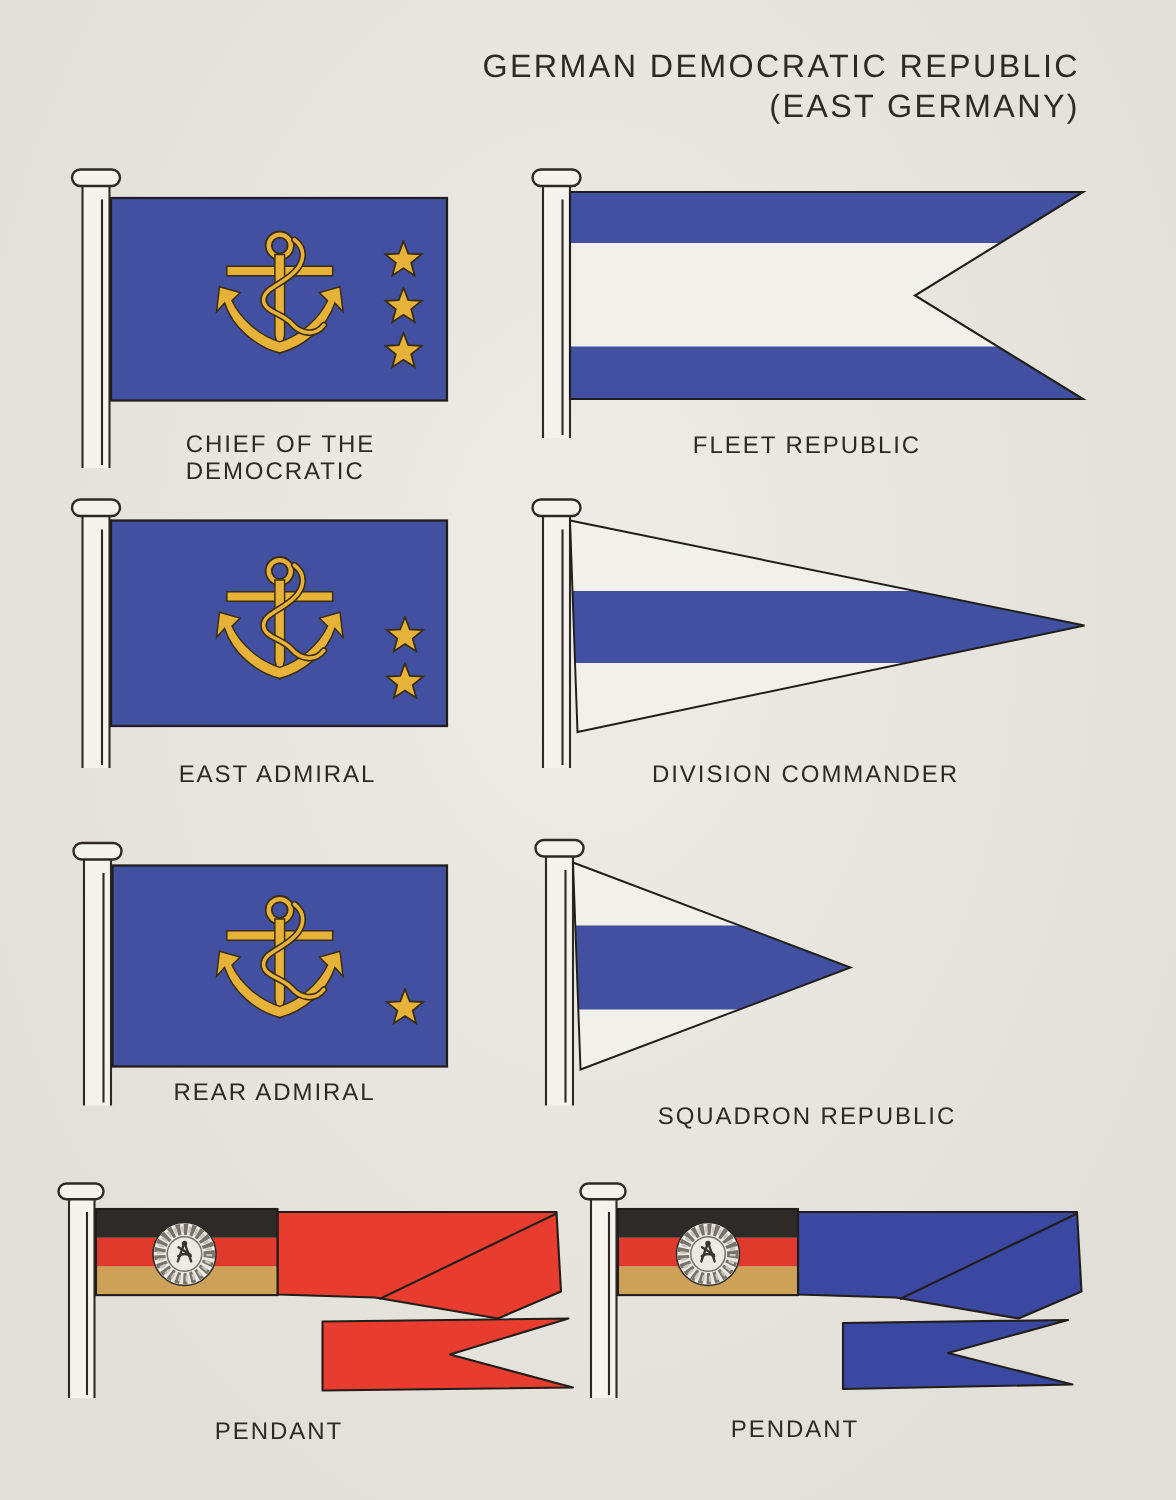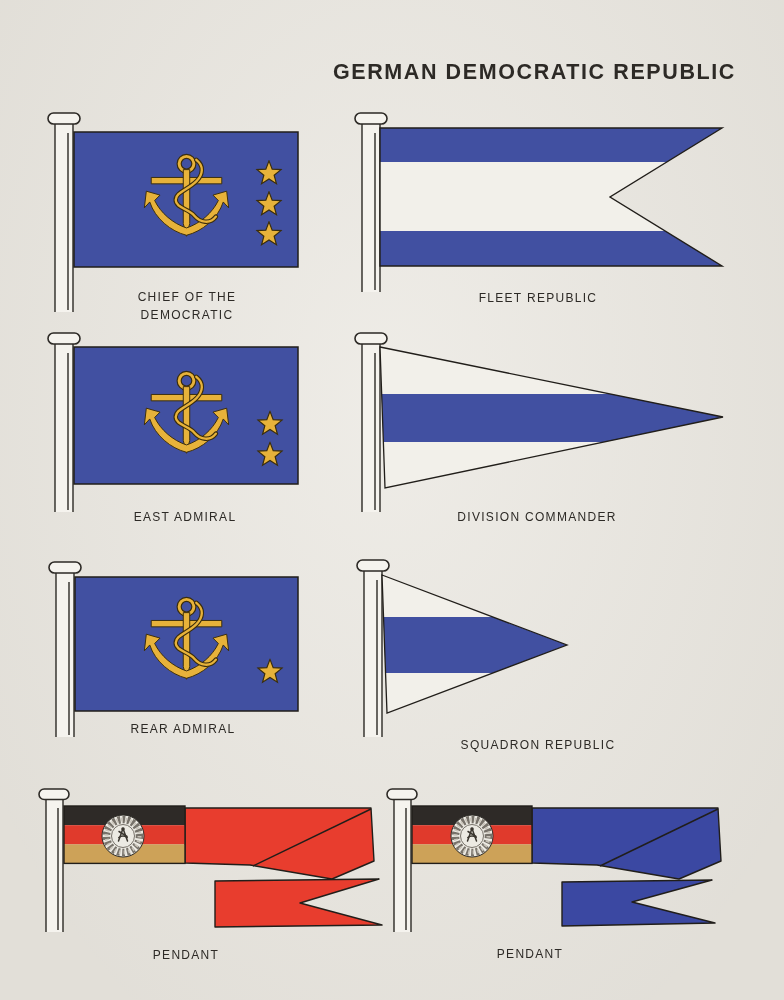--- a/index.html
+++ b/index.html
@@ -5,28 +5,28 @@
   html,body{margin:0;padding:0;}
   body{
     width:784px;height:1000px;position:relative;overflow:hidden;
     background:
       radial-gradient(ellipse at 50% 40%, rgba(255,255,255,.25), rgba(0,0,0,.03) 85%),
       var(--c-paper,#e9e6df);
     font-family:"Liberation Sans", sans-serif;
     color:var(--c-ink,#2d2a26);
   }
   .title{
-    position:absolute; top:31px; right:48px; text-align:right;
+    position:absolute; top:31px; right:64px; text-align:right;
     font-size:21.5px; line-height:27px; letter-spacing:1.6px;
-    font-weight:700; color:var(--c-ink);margin-top:28px;
+    font-weight:400; color:var(--c-ink);
   }
   .flag-label{
     position:absolute; transform:translateX(-50%);
-    font-size:12px; line-height:18px; letter-spacing:1.3px;
-    font-weight:500; text-align:center; white-space:nowrap;
+    font-size:16px; line-height:18px; letter-spacing:1.3px;
+    font-weight:500; white-space:nowrap;
     color:var(--c-ink);
   }
   svg.scene{position:absolute;left:0;top:0;}
 </style>
 </head>
 <body>
 
 <svg class="scene" width="784" height="1000" viewBox="0 0 784 1000">
   <defs>
 
@@ -187,20 +187,21 @@
       <rect x="412" y="825.2" width="120" height="19.2" style="fill:var(--c-stripe_red)"></rect>
       <rect x="412" y="844.4" width="120" height="19" style="fill:var(--c-stripe_gold)"></rect>
       <rect x="412" y="806" width="120" height="57.4" fill="none" style="stroke:var(--c-outline)" stroke-width="1.4"></rect>
       <use href="#emblem" x="450" y="814" width="44" height="44"></use>
     </g>
   </g>
 </svg>
 
 <div class="title">
   <div>GERMAN DEMOCRATIC REPUBLIC</div>
+  <div>(EAST GERMANY)</div>
 </div>
 
 <div class="flag-label" style="left:187px; top:288px">
   <div>CHIEF OF THE</div>
   <div>DEMOCRATIC</div>
 </div>
 
 <div class="flag-label" style="left:538px; top:289px">
   <div>FLEET REPUBLIC</div>
 </div>

